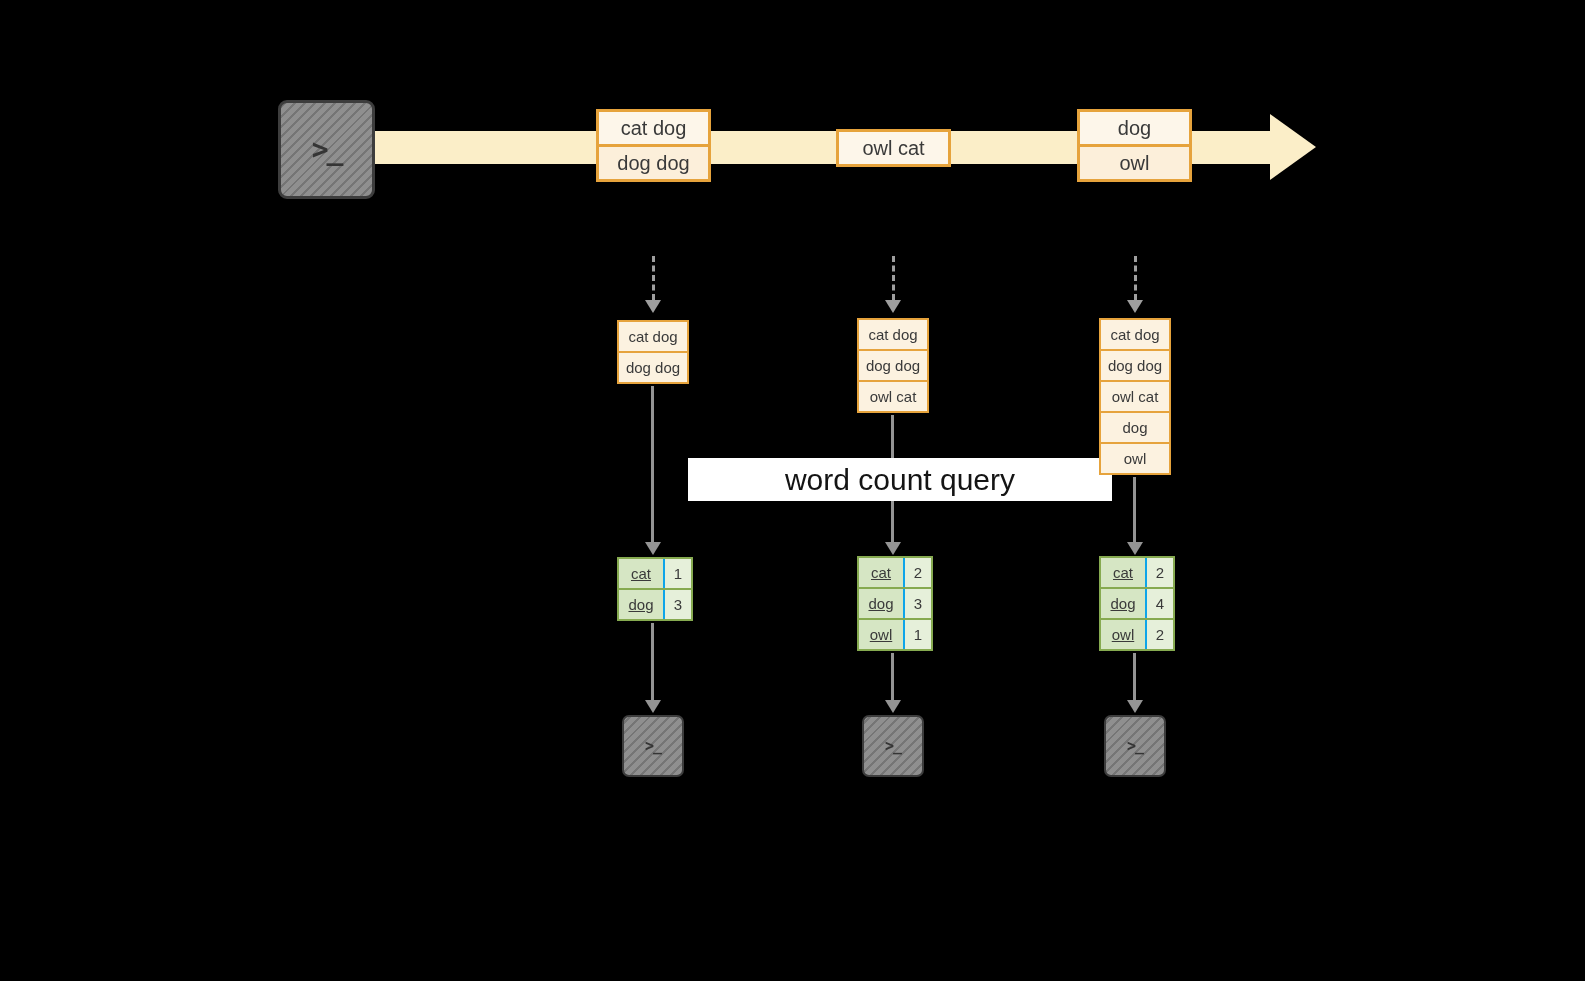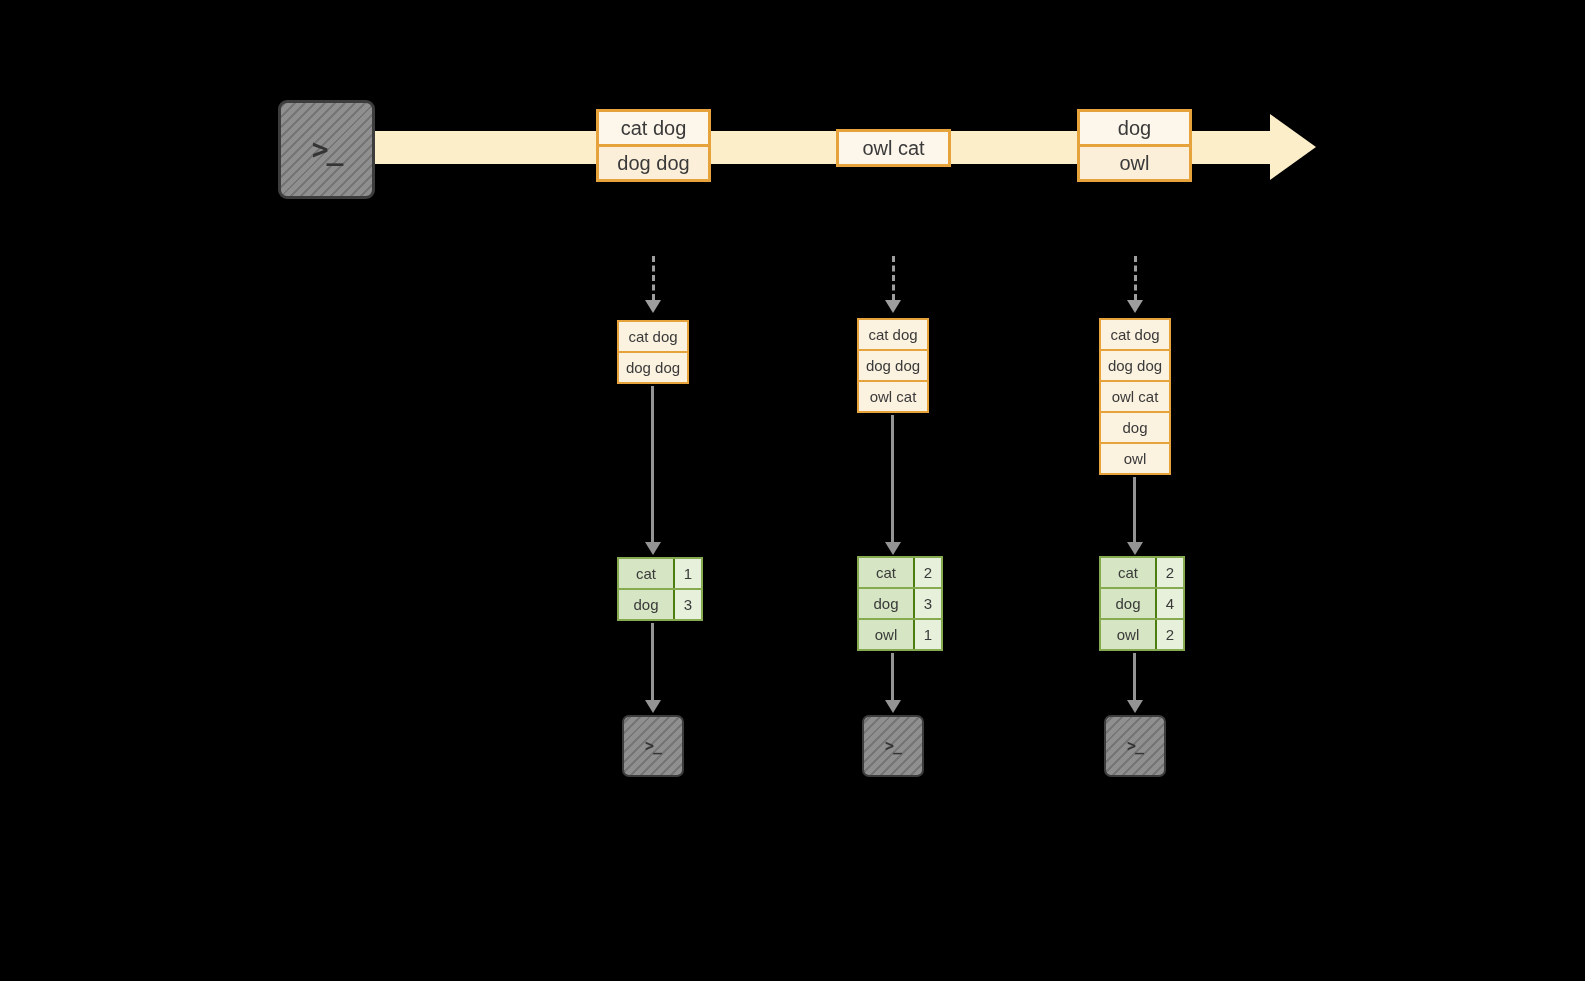--- a/index.html
+++ b/index.html
@@ -51,21 +51,21 @@
   
   .banner { position: absolute; left: 688px; top: 458px; width: 424px; height: 43px; background: #ffffff;
     z-index: 5; display: flex; align-items: center; justify-content: center; }
   .banner span { font-size: 30px; color: #141414; }
 
   
   .result-table { position: absolute; border: 2px solid #86aa50; background: #dbe9cd; z-index: 2; }
   .r-row { display: flex; }
   .r-row + .r-row { border-top: 2px solid #86aa50; }
   .r-cell { height: 29px; display: flex; align-items: center; justify-content: center; font-size: 15px; color: #3a3a3a; }
-  .r-word { width: 56px; border-right: 2px solid #4d7c0f; background: #d6e6c4; }
+  .r-word { width: 46px; border-right: 2px solid #0ea5e9; background: #d6e6c4; text-decoration: underline; }
   .r-count { width: 26px; background: #e6f0da; }
 </style>
 </head>
 <body>
 
 <div class="stage">
 
   <div class="terminal terminal-lg">
     <span class="glyph">&gt;_</span>
   </div>
@@ -109,20 +109,23 @@
     <div class="state-box">owl</div>
   </div>
 
   <div class="vline" style="left:651px; top:386px; height:156px;"></div>
   <div class="ahead" style="left:645px; top:542px;"></div>
   <div class="vline" style="left:891px; top:415px; height:127px;"></div>
   <div class="ahead" style="left:885px; top:542px;"></div>
   <div class="vline" style="left:1133px; top:477px; height:65px;"></div>
   <div class="ahead" style="left:1127px; top:542px;"></div>
 
+  <div class="banner">
+    <span>word count query</span>
+  </div>
 
   <div class="result-table" style="left:617px; top:557px;">
     <div class="r-row">
       <div class="r-cell r-word">cat</div>
       <div class="r-cell r-count">1</div>
     </div>
     <div class="r-row">
       <div class="r-cell r-word">dog</div>
       <div class="r-cell r-count">3</div>
     </div>

